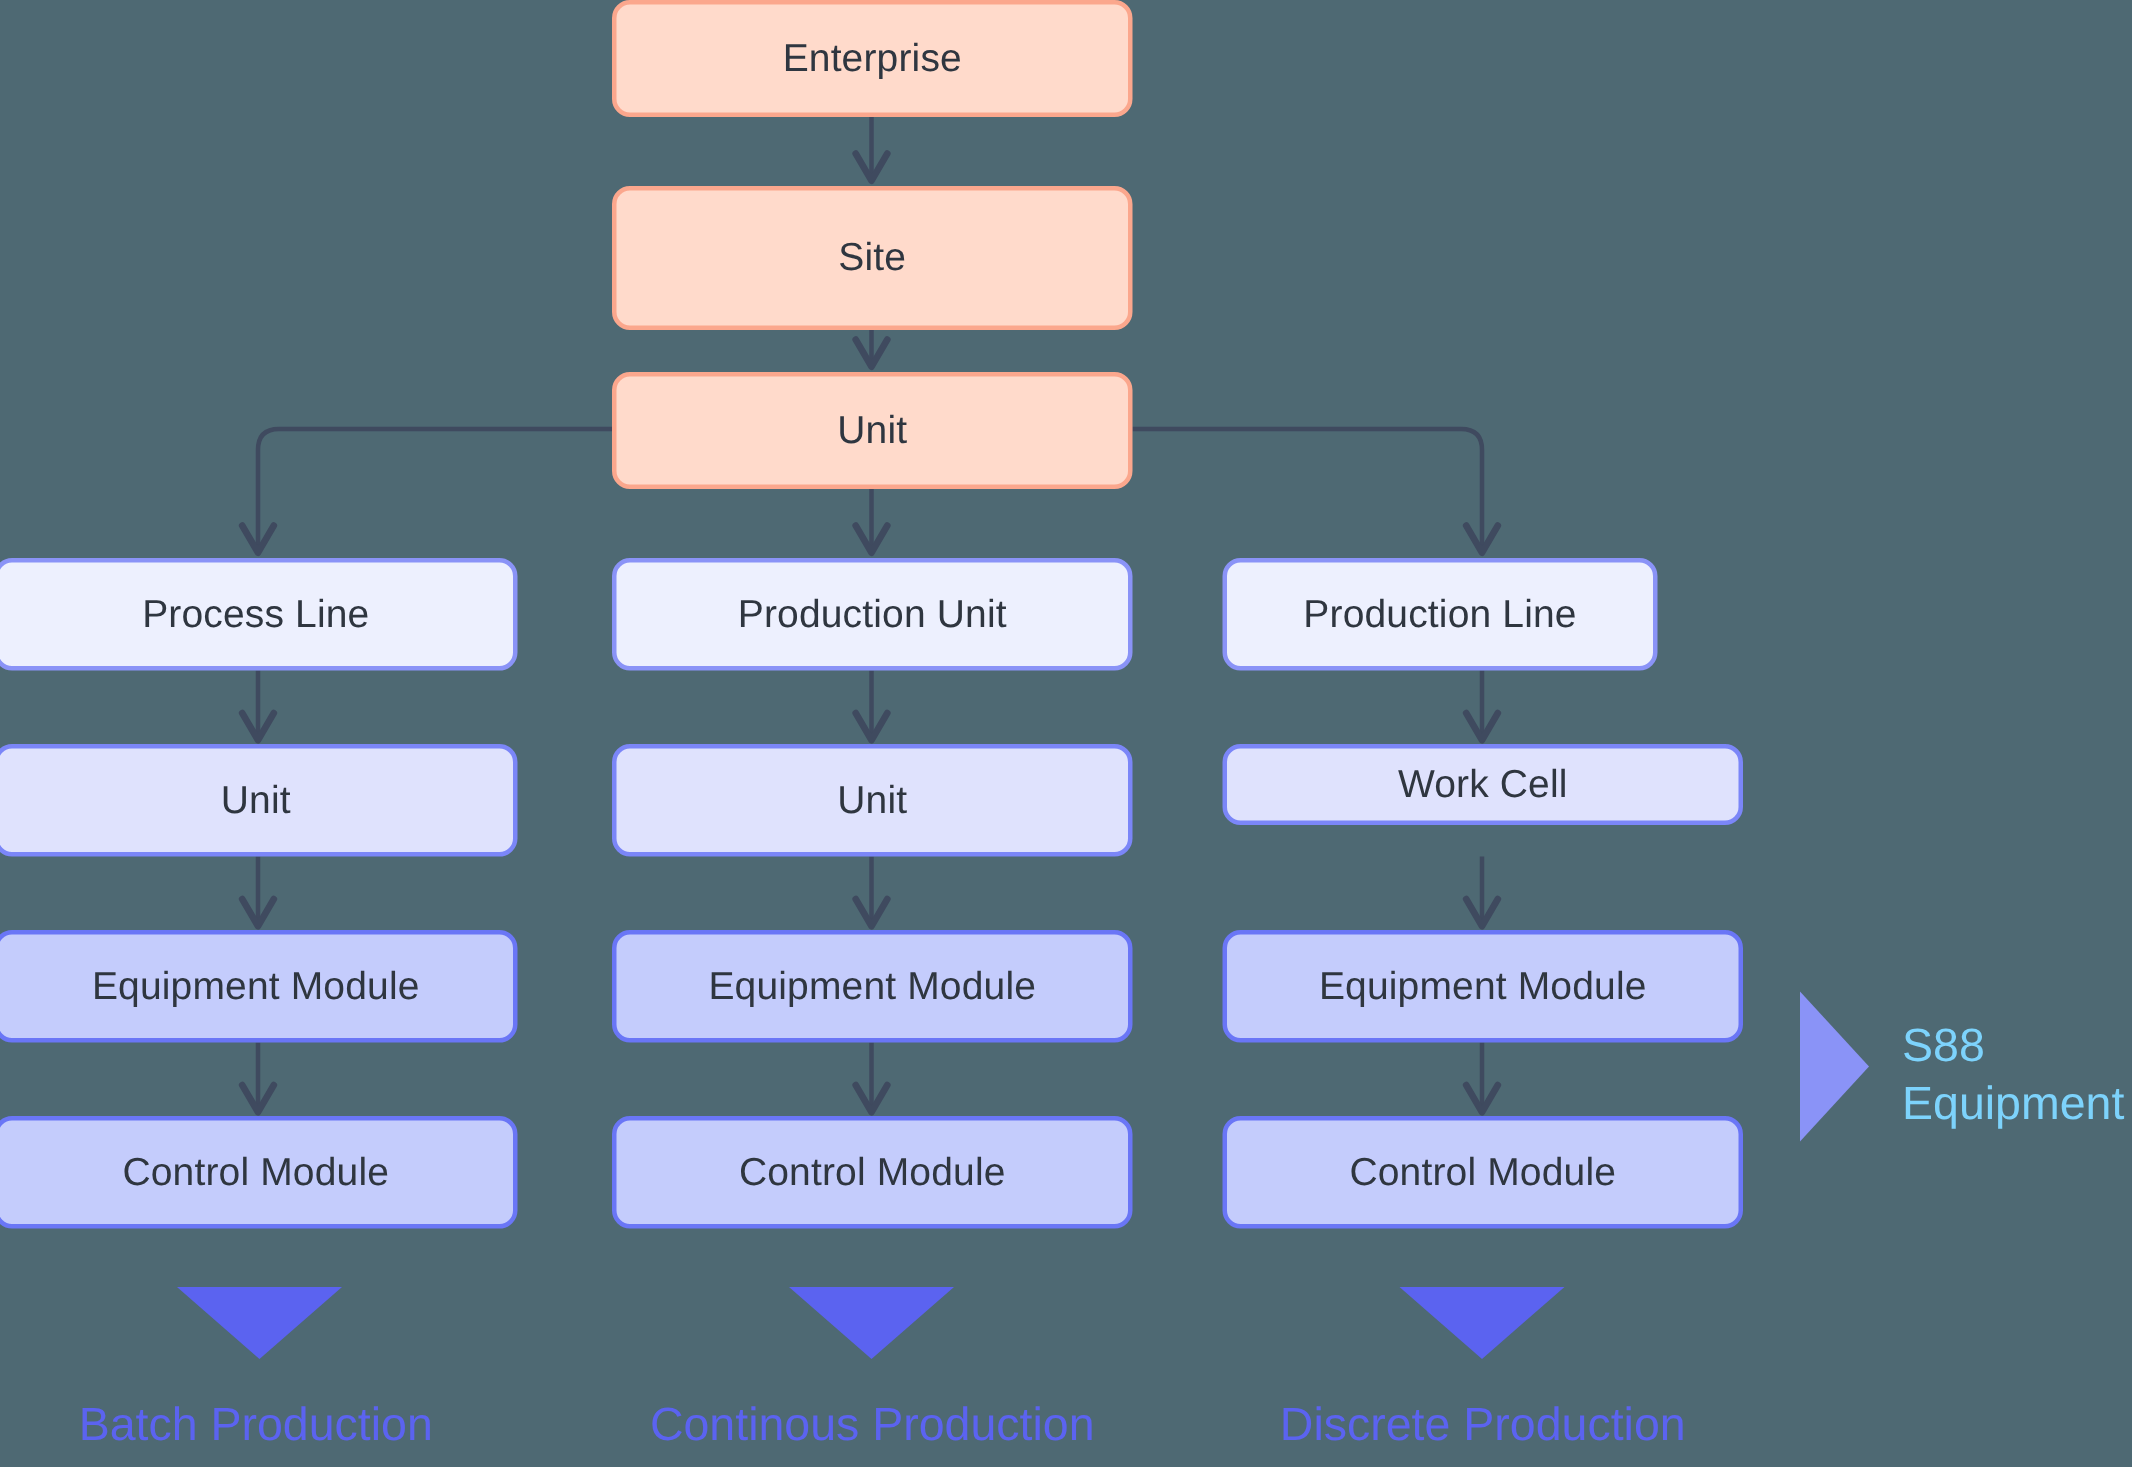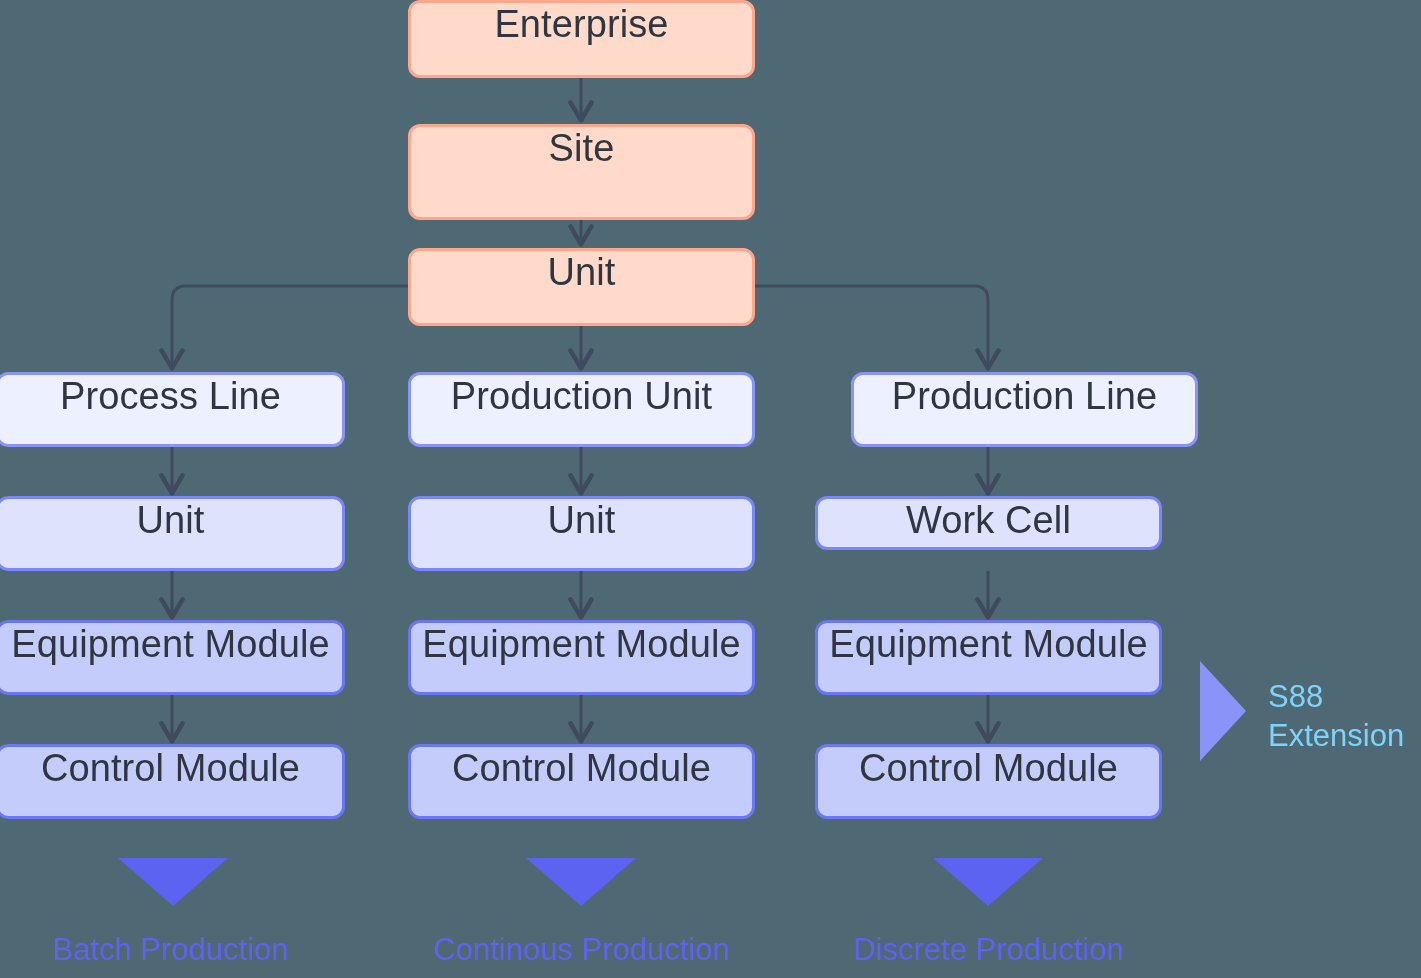--- a/index.html
+++ b/index.html
@@ -19,24 +19,25 @@
   }
 
   
   .node {
     position: absolute;
     box-sizing: border-box;
     border-radius: 12px;
     border-width: 3px;
     border-style: solid;
     display: flex;
+    align-items: center;
     justify-content: center;
     text-align: center;
     color: #2f3640;
-    font-size: 38px;
+    font-size: 26px;
     line-height: 1.15;
     letter-spacing: 0.1px;
     white-space: nowrap;
   }
   .node.lvl-orange {
     background: #ffdacb;
     border-color: #fba78d;
   }
   .node.lvl-b1 {
     background: #edf0fe;
@@ -153,35 +154,35 @@
   <div class="node lvl-b2" style="left:408px; top:496px; width:347px; height:75px;">
     <span>Unit</span>
   </div>
   <div class="node lvl-b3" style="left:408px; top:620px; width:347px; height:75px;">
     <span>Equipment Module</span>
   </div>
   <div class="node lvl-b3" style="left:408px; top:744px; width:347px; height:75px;">
     <span>Control Module</span>
   </div>
 
-  <div class="node lvl-b1" style="left:815px; top:372px; width:347px; height:75px;margin-left:36px;">
+  <div class="node lvl-b1" style="left:815px; top:372px; width:290px; height:75px;">
     <span>Production Line</span>
   </div>
   <div class="node lvl-b2" style="left:815px; top:496px; width:347px; height:54px;">
     <span>Work Cell</span>
   </div>
   <div class="node lvl-b3" style="left:815px; top:620px; width:347px; height:75px;">
     <span>Equipment Module</span>
   </div>
   <div class="node lvl-b3" style="left:815px; top:744px; width:347px; height:75px;">
     <span>Control Module</span>
   </div>
 
   <div class="result-label" style="left:-4px; top:932px; width:349px;">Batch Production</div>
   <div class="result-label" style="left:815px; top:932px; width:347px;">Discrete Production</div>
   <div class="result-label" style="left:408px; top:932px; width:347px;">Continous Production</div>
 
   <div id="s88-label">
     <div>S88</div>
-    <div>Extension</div>
+    <div>Equipment</div>
   </div>
 
 </div>
 
 </body></html>

